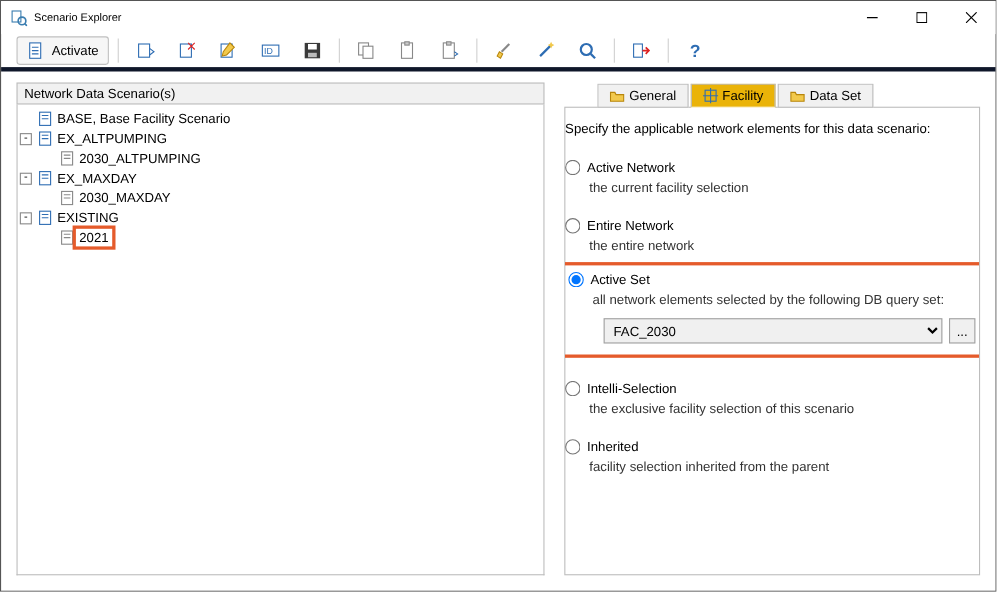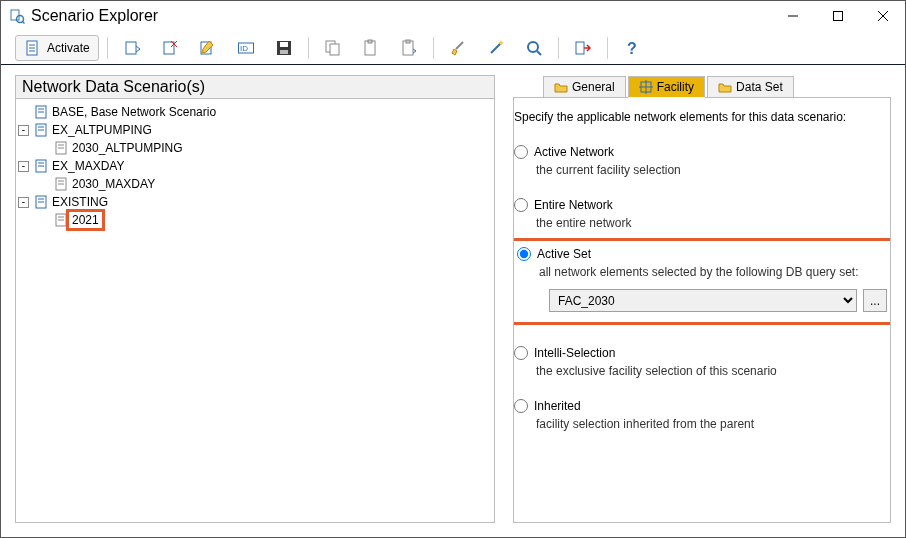--- a/index.html
+++ b/index.html
@@ -1,29 +1,29 @@
 <!DOCTYPE html>
 <html><head>
 <meta charset="utf-8">
 <style>
   * { box-sizing: border-box; }
   html, body { margin: 0; padding: 0; font-family: "Segoe UI", Tahoma, sans-serif; font-size: 12px; color: #000; background: #fff; }
   .window { width: 906px; height: 538px; border: 1px solid #555; background: #fff; display: flex; flex-direction: column; }
   .titlebar { height: 30px; display: flex; align-items: center; padding: 0 0 0 8px; background: #fff; }
   .titlebar .app-icon { width: 16px; height: 16px; margin-right: 6px; display: inline-flex; align-items: center; justify-content: center; }
-  .titlebar .title { flex: 1; font-size: 16px; }
+  .titlebar .title { flex: 1; font-size: 10px; }
   .winbtn { width: 45px; height: 30px; display: flex; align-items: center; justify-content: center; }
-  .toolbar { height: 34px; padding: 3px 14px; display: flex; align-items: center; gap: 6px; border-bottom: 1px solid #0f172a; }
+  .toolbar { height: 34px; padding: 3px 14px; display: flex; align-items: center; gap: 6px; border-bottom: 4px solid #0f172a; }
   .tbtn { display: flex; align-items: center; gap: 5px; height: 26px; padding: 0 6px; border: 1px solid transparent; border-radius: 3px; }
   .tbtn.labelled { padding: 0 8px; border-color: #c0c0c0; background: #f6f6f6; }
   .ticon { width: 18px; height: 18px; display: inline-flex; }
   .tsep { width: 1px; height: 22px; background: #d0d0d0; margin: 0 2px; }
   .client { flex: 1; display: flex; gap: 18px; padding: 10px 14px 14px 14px; overflow: hidden; }
   .leftpane { width: 480px; display: flex; flex-direction: column; }
-  .panehdr { border: 1px solid #bdbdbd; background: #f1f1f1; padding: 2px 6px; font-size: 16px; }
+  .panehdr { border: 1px solid #bdbdbd; background: #f1f1f1; padding: 2px 6px; font-size: 12px; }
   .tree { flex: 1; border: 1px solid #bdbdbd; border-top: none; padding: 4px 2px; overflow: auto; }
   .tree-ul { list-style: none; margin: 0; padding-left: 0; }
   .tree-ul ul { list-style: none; margin: 0; padding-left: 20px; }
   .tree-li { padding: 0; }
   .tree-row { display: flex; align-items: center; height: 18px; gap: 2px; }
   .expander { width: 11px; height: 11px; border: 1px solid #888; display: inline-flex; align-items: center; justify-content: center; font-size: 10px; line-height: 1; background: #fff; cursor: default; margin-right: 3px; }
   .expander.blank { border: none; }
   .node-icon { width: 14px; height: 14px; display: inline-flex; }
   .node-label { padding: 0 2px; }
   .node-sel { outline: 3px solid #e55b2b; outline-offset: 1px; }
@@ -206,21 +206,21 @@
           <li class="tree-li">
             <div class="tree-row">
               <span class="expander blank"></span>
               <span class="node-icon">
                   <svg width="14" height="14">
                     <rect x="2" y="1" width="10" height="12" fill="#fff" stroke="#2e6db3"></rect>
                     <line x1="4" y1="4" x2="10" y2="4" stroke="#2e6db3"></line>
                     <line x1="4" y1="7" x2="10" y2="7" stroke="#2e6db3"></line>
                   </svg>
                 </span>
-              <span class="node-label">BASE, Base Network Scenario</span>
+              <span class="node-label">BASE, Base Facility Scenario</span>
             </div>
           </li>
           <li class="tree-li">
             <div class="tree-row">
               <span class="expander">-</span>
               <span class="node-icon">
                   <svg width="14" height="14">
                     <rect x="2" y="1" width="10" height="12" fill="#fff" stroke="#2e6db3"></rect>
                     <line x1="4" y1="4" x2="10" y2="4" stroke="#2e6db3"></line>
                     <line x1="4" y1="7" x2="10" y2="7" stroke="#2e6db3"></line>

